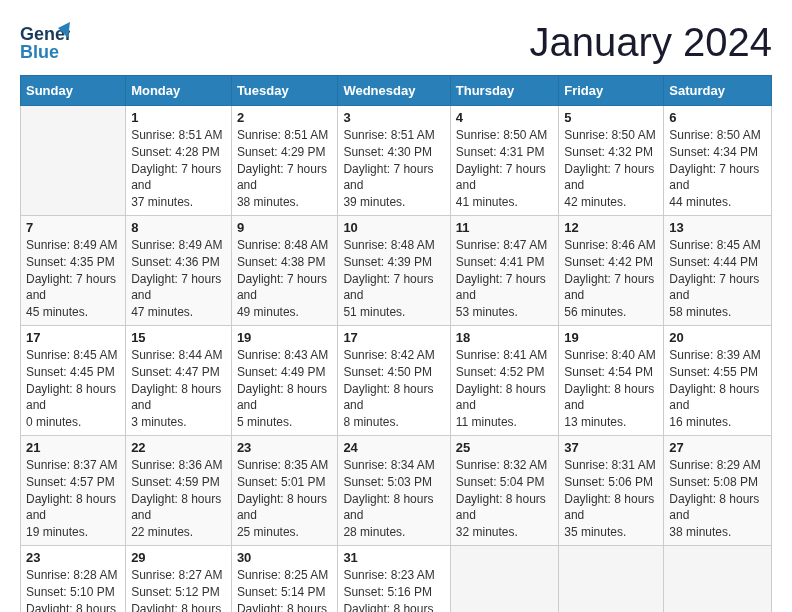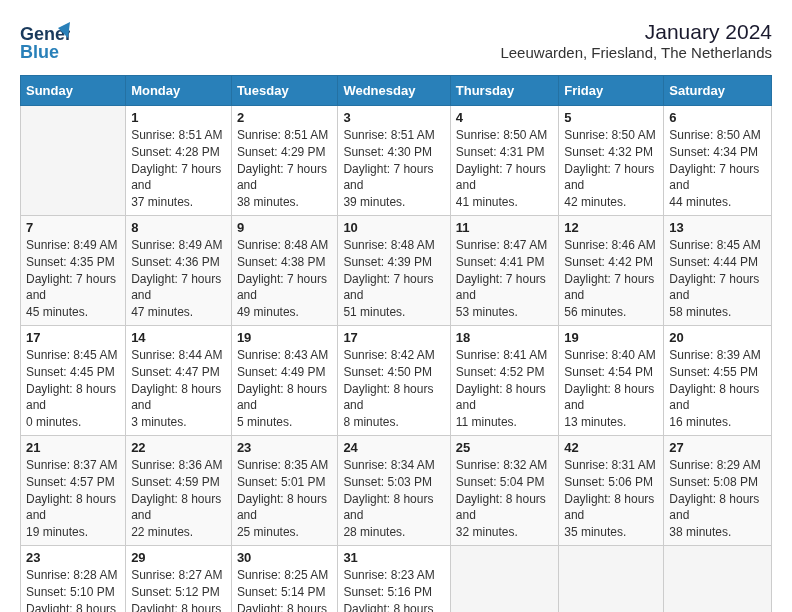--- a/index.html
+++ b/index.html
@@ -13,21 +13,21 @@
     .header {
       display: flex;
       justify-content: space-between;
       align-items: flex-start;
       margin-bottom: 10px;
     }
     .title-block {
       text-align: right;
     }
     .main-title {
-      font-size: 21px;
+      font-size: 40px;
       font-weight: normal;
       color: #1a1a2e;
     }
     .subtitle {
       font-size: 15px;
       color: #333;
     }
     table {
       width: 100%;
       border-collapse: collapse;
@@ -81,21 +81,20 @@
 <div class="header">
   <div class="logo-wrapper">
     <svg class="logo-icon" width="50" height="45" viewBox="0 0 50 45">
       <text x="0" y="20" font-family="Arial" font-weight="bold" font-size="18" fill="#1a3a5c">General</text>
       <text x="0" y="38" font-family="Arial" font-weight="bold" font-size="18" fill="#2980b9">Blue</text>
       <polygon points="38,8 50,2 48,18" fill="#2980b9"></polygon>
     </svg>
   </div>
   <div class="title-block">
     <div class="main-title">January 2024</div>
-    <div class="subtitle">Leeuwarden, Friesland, The Netherlands</div>
   </div>
 </div>
 
 <table>
   <thead>
     <tr>
     <th>Sunday</th>
         <th>Monday</th>
         <th>Tuesday</th>
         <th>Wednesday</th>
@@ -189,21 +188,21 @@
         </td>
       </tr>
       <tr>
         <td>
           <div class="day-number">17</div>
         <div class="day-info">
           Sunrise: 8:45 AM<br>Sunset: 4:45 PM<br>Daylight: 8 hours and<br>0 minutes.
         </div>
         </td>
         <td>
-          <div class="day-number">14</div>
+          <div class="day-number">15</div>
         <div class="day-info">
           Sunrise: 8:44 AM<br>Sunset: 4:47 PM<br>Daylight: 8 hours and<br>3 minutes.
         </div>
         </td>
         <td>
           <div class="day-number">19</div>
         <div class="day-info">
           Sunrise: 8:43 AM<br>Sunset: 4:49 PM<br>Daylight: 8 hours and<br>5 minutes.
         </div>
         </td>
@@ -257,21 +256,21 @@
           Sunrise: 8:34 AM<br>Sunset: 5:03 PM<br>Daylight: 8 hours and<br>28 minutes.
         </div>
         </td>
         <td>
           <div class="day-number">25</div>
         <div class="day-info">
           Sunrise: 8:32 AM<br>Sunset: 5:04 PM<br>Daylight: 8 hours and<br>32 minutes.
         </div>
         </td>
         <td>
-          <div class="day-number">42</div>
+          <div class="day-number">37</div>
         <div class="day-info">
           Sunrise: 8:31 AM<br>Sunset: 5:06 PM<br>Daylight: 8 hours and<br>35 minutes.
         </div>
         </td>
         <td>
           <div class="day-number">27</div>
         <div class="day-info">
           Sunrise: 8:29 AM<br>Sunset: 5:08 PM<br>Daylight: 8 hours and<br>38 minutes.
         </div>
         </td>

